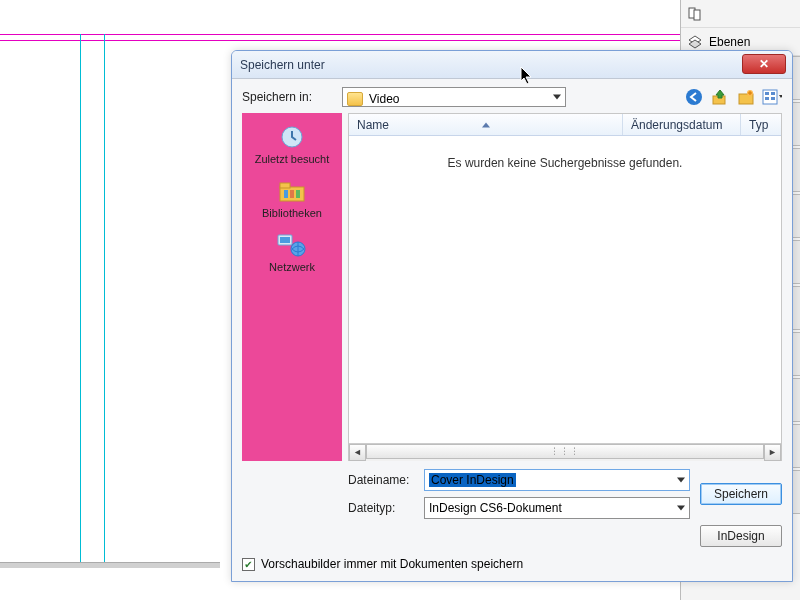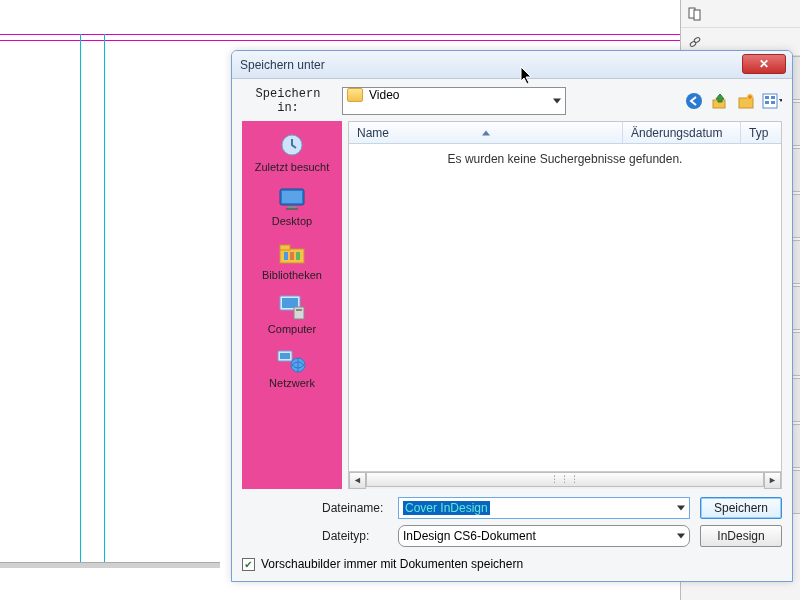--- a/index.html
+++ b/index.html
@@ -19,57 +19,57 @@
 .side-tabs .tab { width: 10px; height: 44px; background: #e8e8e8; border: 1px solid #bbb; border-right: none; margin-bottom: 2px; }
 
 .dialog { position: absolute; left: 231px; top: 50px; width: 562px; height: 532px; background: #f5f6f8; border: 1px solid #7a9fd6; border-radius: 6px 6px 0 0; box-shadow: 0 0 8px rgba(0,0,0,0.15); }
 .titlebar { height: 28px; background: linear-gradient(#f0f5fb, #dbe7f6); border-bottom: 1px solid #c0c8d4; display: flex; align-items: center; padding: 0 8px; border-radius: 5px 5px 0 0; position: relative; }
 .titlebar .title { color: #2b3b55; }
 .close-btn { position: absolute; right: 6px; top: 3px; width: 44px; height: 20px; background: linear-gradient(#e57373,#c9302c); border: 1px solid #a02824; border-radius: 3px; display: flex; align-items: center; justify-content: center; color: #fff; font-weight: bold; font-size: 11px; }
 
 .dlg-body { padding: 8px 10px 10px 10px; display: flex; flex-direction: column; height: calc(100% - 28px); }
 
 .row-save-in { display: flex; align-items: center; gap: 8px; margin-bottom: 6px; }
-.row-save-in .lbl { width: 92px; text-align: center; color: #222; font-family: Liberation Mono, monospace; }
-.folder-drop { flex: 0 0 224px; height: 28px; border: 1px solid #8f8f8f; background: #fff; display: flex; align-items: flex-start; padding: 0 4px; position: relative; }
+.row-save-in .lbl { width: 92px; text-align: left; color: #222; }
+.folder-drop { flex: 0 0 224px; height: 20px; border: 1px solid #8f8f8f; background: #fff; display: flex; align-items: flex-end; padding: 0 4px; position: relative; }
 .folder-drop .fico { width: 16px; height: 14px; background: linear-gradient(#ffe48f,#f4c24b); border: 1px solid #d6a83a; border-radius: 2px; margin-right: 6px; }
 .folder-drop .arrow { position: absolute; right: 4px; top: 50%; transform: translateY(-50%); border-left: 4px solid transparent; border-right: 4px solid transparent; border-top: 5px solid #333; }
 .nav-icons { display: flex; gap: 6px; margin-left: auto; }
 .nav-icons .nic { width: 20px; height: 20px; display: flex; align-items: center; justify-content: center; }
 
 .midrow { display: flex; gap: 6px; flex: 1; min-height: 0; }
 .places { width: 100px; background: #ec4899; display: flex; flex-direction: column; align-items: center; padding-top: 6px; gap: 4px; }
 .place { display: flex; flex-direction: column; align-items: center; gap: 2px; width: 100%; padding: 4px 0; cursor: default; }
 .place .pic { width: 32px; height: 28px; display: flex; align-items: center; justify-content: center; }
 .place .plabel { text-align: center; color: #222; font-size: 11px; }
 
 .file-area { flex: 1; display: flex; flex-direction: column; background: #fff; border: 1px solid #c7c7c7; }
 .file-header { display: flex; height: 22px; background: linear-gradient(#fcfdff,#eaf2fb); border-bottom: 1px solid #c7d5ea; }
 .file-header .col { padding: 0 8px; display: flex; align-items: center; border-right: 1px solid #d2deee; color: #2b3b55; position: relative; }
 .file-header .col.name { flex: 1; }
 .file-header .col.name .sort { position: absolute; left: 50%; top: 50%; transform: translate(-50%,-50%); border-left: 4px solid transparent; border-right: 4px solid transparent; border-bottom: 5px solid #5b7aad; }
 .file-header .col.date { width: 118px; }
 .file-header .col.typ { width: 40px; border-right: none; }
-.file-list { flex: 1; padding-top: 8px; text-align: center; color: #333; }
+.file-list { flex: 1; padding-top: 20px; text-align: center; color: #333; }
 .file-scroll { height: 17px; background: #f0f0f0; border-top: 1px solid #ccc; display: flex; align-items: center; }
 .file-scroll .arrowbtn { width: 17px; height: 17px; background: linear-gradient(#fefefe,#e2e2e2); border: 1px solid #bdbdbd; display: flex; align-items: center; justify-content: center; font-size: 9px; color: #444; }
 .file-scroll .track { flex: 1; height: 17px; background: #f1f1f1; position: relative; }
 .file-scroll .thumb { position: absolute; left: 0; top: 0; height: 15px; width: 100%; background: linear-gradient(#fdfdfd,#e6e6e6); border: 1px solid #bdbdbd; }
 .file-scroll .grip { position: absolute; left: 50%; top: 50%; transform: translate(-50%,-50%); color: #888; letter-spacing: 1px; font-size: 9px; }
 
 .bottom-fields { margin-top: 8px; display: flex; gap: 10px; }
-.fields-left { flex: 1; display: flex; flex-direction: column; gap: 6px; margin-left: 80px; }
+.fields-left { flex: 1; display: flex; flex-direction: column; gap: 6px; margin-left: 106px; }
 .field-row { display: flex; align-items: center; gap: 8px; }
 .field-row .flbl { width: 68px; color: #222; }
 .combo { flex: 1; height: 22px; border: 1px solid #6fa8e6; background: #fff; display: flex; align-items: center; padding: 0 4px; position: relative; }
-.combo.plain { border-color: #8f8f8f; border-radius: 7px; }
-.combo .sel { background: #0a64c2; color: #5eead4; padding: 0 2px; }
+.combo.plain { border-color: #8f8f8f; }
+.combo .sel { background: #0a64c2; color: #000000; padding: 0 2px; }
 .combo .arrow { position: absolute; right: 4px; top: 50%; transform: translateY(-50%); border-left: 4px solid transparent; border-right: 4px solid transparent; border-top: 5px solid #333; }
 .buttons-right { display: flex; flex-direction: column; gap: 6px; width: 82px; }
-.btn { height: 22px; border: 1px solid #8f8f8f; background: linear-gradient(#fefefe,#e7e7e7); border-radius: 2px; display: flex; align-items: center; justify-content: center; color: #222; }
+.btn { height: 22px; border: 1px solid #8f8f8f; background: linear-gradient(#fefefe,#e7e7e7); border-radius: 2px; display: flex; align-items: center; justify-content: center; color: #222; margin-top: 14px; }
 .btn.primary { border: 1px solid #3b8fe0; box-shadow: 0 0 0 1px #9ecbf4 inset; background: linear-gradient(#f6fbff,#def0ff); }
 
 .checkbox-row { display: flex; align-items: center; gap: 6px; margin-top: 10px; }
 .checkbox { width: 13px; height: 13px; border: 1px solid #6a6a6a; background: #fff; display: flex; align-items: center; justify-content: center; font-size: 10px; color: #2a7a2e; }
 
 .cursor { position: absolute; left: 520px; top: 66px; width: 14px; height: 20px; pointer-events: none; }
 </style>
 </head>
 <body>
 
@@ -86,20 +86,29 @@
     <span class="ico">
         <svg width="16" height="16">
           <rect x="2" y="2" width="6" height="10" fill="#fff" stroke="#555"></rect>
           <rect x="7" y="4" width="6" height="10" fill="#fff" stroke="#555"></rect>
         </svg>
       </span>
   </div>
   <div class="panel-row">
     <span class="ico">
         <svg width="16" height="16">
+          <polygon points="8,2 14,6 8,10 2,6" fill="#fff" stroke="#555"></polygon>
+          <polygon points="8,6 14,10 8,14 2,10" fill="#ddd" stroke="#555"></polygon>
+        </svg>
+      </span>
+    <span>Ebenen</span>
+  </div>
+  <div class="panel-row">
+    <span class="ico">
+        <svg width="16" height="16">
           <ellipse cx="6" cy="10" rx="3" ry="2" fill="none" stroke="#555" transform="rotate(-30 6 10)"></ellipse>
           <ellipse cx="10" cy="6" rx="3" ry="2" fill="none" stroke="#555" transform="rotate(-30 10 6)"></ellipse>
         </svg>
       </span>
   </div>
 </div>
 <div class="side-tabs">
   <div class="tab"></div>
   <div class="tab"></div>
   <div class="tab"></div>
@@ -163,58 +172,36 @@
     <div class="midrow">
       <div class="places">
         <div class="place">
           <div class="pic">
               <svg width="32" height="28">
                 <circle cx="16" cy="14" r="10" fill="#cfe5f7" stroke="#6aa6d8"></circle>
                 <path d="M16 8v6l4 3" stroke="#3d76ab" stroke-width="2" fill="none"></path>
               </svg>
             </div>
           <span class="plabel">Zuletzt besucht</span>
-        </div>
-        <div class="place">
-          <div class="pic">
-              <svg width="32" height="28">
-                <rect x="4" y="4" width="24" height="16" rx="2" fill="#2b7ad1" stroke="#1a4f92"></rect>
-                <rect x="6" y="6" width="20" height="12" fill="#5aa3e8"></rect>
-                <rect x="12" y="21" width="8" height="2" fill="#888"></rect>
-                <rect x="10" y="23" width="12" height="2" fill="#666"></rect>
-              </svg>
-            </div>
-          <span class="plabel">Desktop</span>
         </div>
         <div class="place">
           <div class="pic">
               <svg width="32" height="28">
                 <rect x="4" y="10" width="24" height="14" fill="#f4c24b" stroke="#c8952a"></rect>
                 <rect x="4" y="6" width="10" height="5" fill="#f4c24b" stroke="#c8952a"></rect>
                 <rect x="8" y="13" width="4" height="8" fill="#4a9be0"></rect>
                 <rect x="14" y="13" width="4" height="8" fill="#e07848"></rect>
                 <rect x="20" y="13" width="4" height="8" fill="#5fb85f"></rect>
               </svg>
             </div>
           <span class="plabel">Bibliotheken</span>
         </div>
         <div class="place">
           <div class="pic">
               <svg width="32" height="28">
-                <rect x="4" y="3" width="20" height="14" rx="1" fill="#d8e8f5" stroke="#6aa6d8"></rect>
-                <rect x="6" y="5" width="16" height="10" fill="#4a9be0"></rect>
-                <rect x="18" y="14" width="10" height="12" fill="#d8d8d8" stroke="#888"></rect>
-                <rect x="20" y="16" width="6" height="2" fill="#888"></rect>
-              </svg>
-            </div>
-          <span class="plabel">Computer</span>
-        </div>
-        <div class="place">
-          <div class="pic">
-              <svg width="32" height="28">
                 <rect x="2" y="4" width="14" height="10" rx="1" fill="#d8e8f5" stroke="#6aa6d8"></rect>
                 <rect x="4" y="6" width="10" height="6" fill="#4a9be0"></rect>
                 <circle cx="22" cy="18" r="7" fill="#5aa3e8" stroke="#2b7ad1"></circle>
                 <path d="M16 18 Q22 12 28 18 M16 18 Q22 24 28 18 M22 11v14" stroke="#2b7ad1" fill="none"></path>
               </svg>
             </div>
           <span class="plabel">Netzwerk</span>
         </div>
       </div>
 

